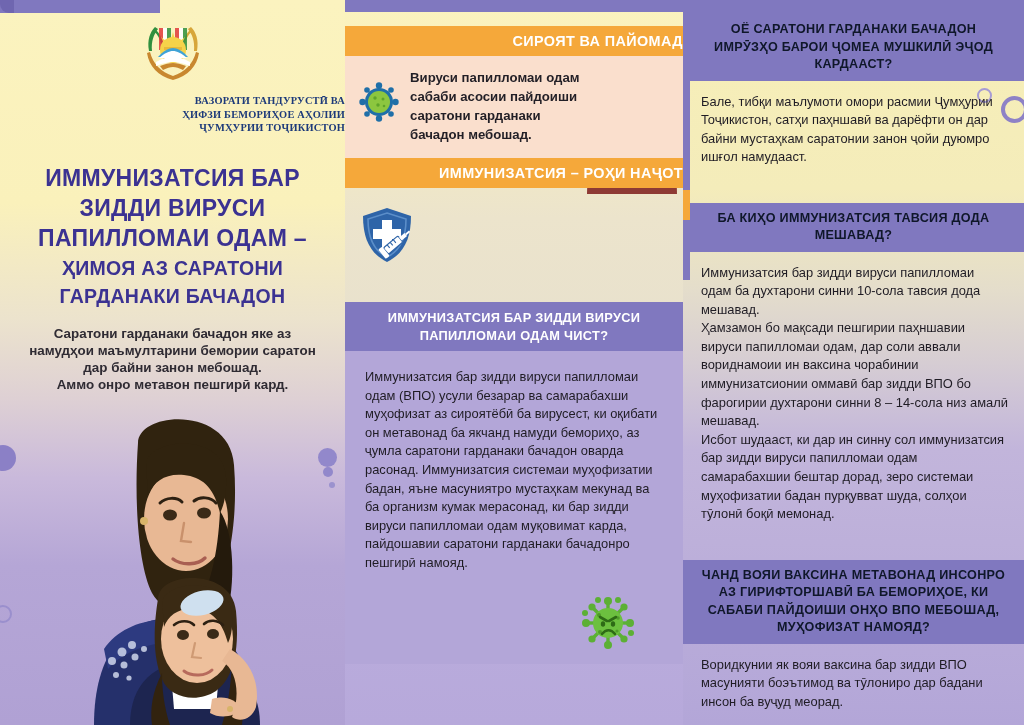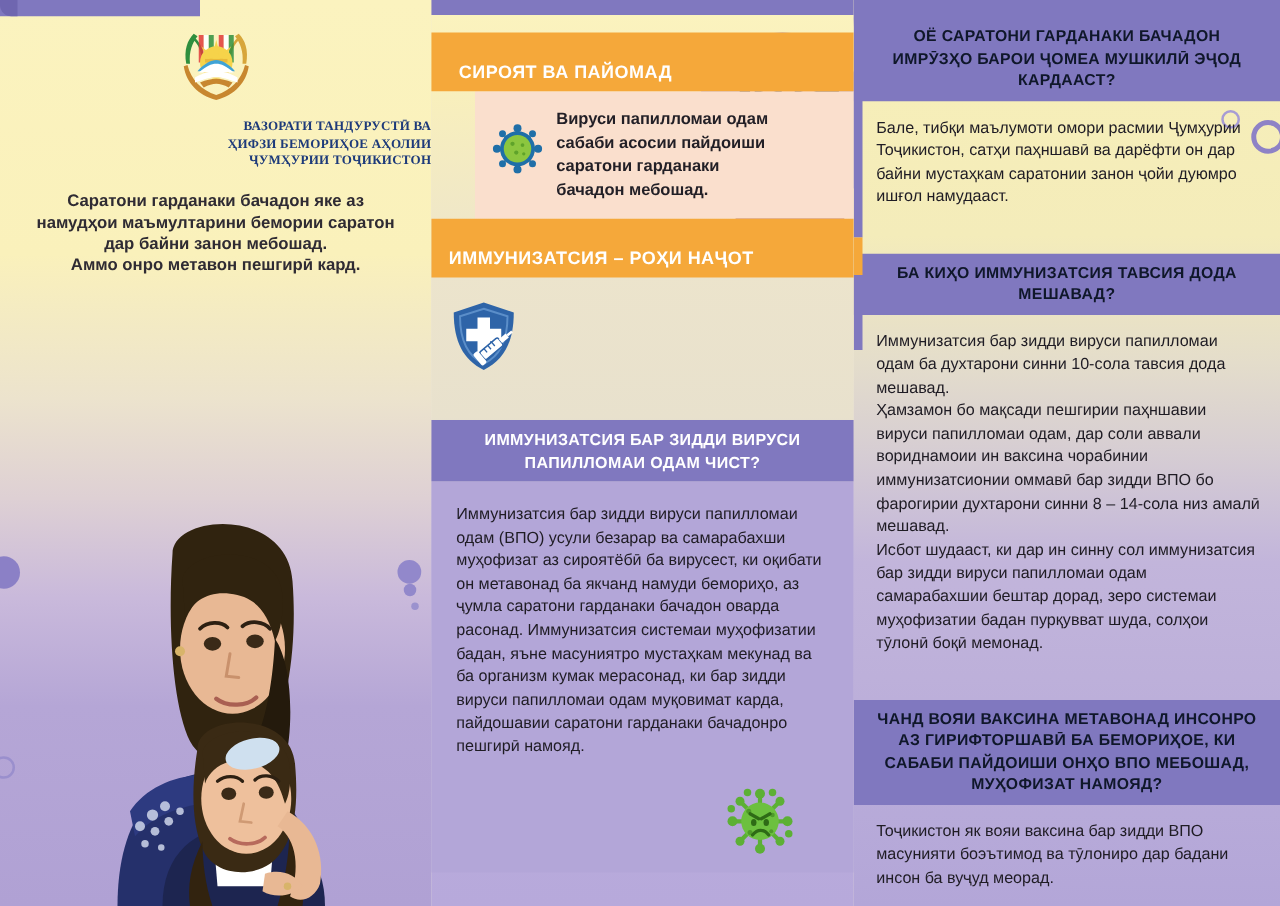--- a/index.html
+++ b/index.html
@@ -43,23 +43,23 @@
   .col-mid{
     position:relative;width:338px;height:725px;flex:0 0 338px;
     background:linear-gradient(180deg,#fbf3bf 0%,#f9f0bb 9%,#ece4cc 30%,
                 #e8e1cd 46%,#cfc4d8 54%,#bdb0dd 62%,#b7a9db 100%);
     overflow:hidden;
   }
   .mid-top-strip{position:absolute;top:0;left:0;right:0;height:12px;background:#8078bf;}
   .blob{position:absolute;border-radius:50%;background:#a79ed6;}
   .bar-orange{
     position:relative;background:#f5a83a;color:#fff;font-weight:bold;
-    font-size:14.4px;letter-spacing:.4px;padding:24px 0 7px 22px;z-index:3;
-  }
-  .panel-peach{background:#fadfcd;padding:12px 14px 14px 14px;position:relative;z-index:2;margin-left:35px;}
+    font-size:14.4px;letter-spacing:.4px;padding:7px 0 7px 22px;z-index:3;text-align:right;
+  }
+  .panel-peach{background:#fadfcd;padding:12px 14px 14px 14px;position:relative;z-index:2;}
   .panel-cream{background:transparent;padding:14px 16px 12px 14px;position:relative;z-index:2;}
   .row-icon{display:flex;align-items:flex-start;gap:11px;}
   .body-txt{color:#221f26;font-weight:bold;font-size:13.2px;line-height:19px;}
   .bar-purple{
     background:#8078bf;color:#fff;font-weight:bold;text-align:center;
     font-size:12.8px;line-height:17.5px;letter-spacing:.3px;padding:7px 12px;
     position:relative;z-index:3;
   }
   .panel-lilac{
     background:#b3a6d8;padding:13px 16px 10px 16px;position:relative;z-index:2;
@@ -120,20 +120,27 @@
           <path d="M20 42 C27 38 32 37 37 37 C42 37 47 38 54 42 L54 46 C46 43 42 42 37 42 C32 42 28 43 20 46 Z" fill="#ffffff"></path>
           <path d="M24 46 C29 44 33 43 37 43 C41 43 45 44 50 46 L47 50 C43 48 40 47 37 47 C34 47 31 48 27 50 Z" fill="#c8872f"></path>
         </g>
       </svg>
     </div>
 
     <div class="ministry-line">ВАЗОРАТИ  ТАНДУРУСТӢ ВА</div>
     <div class="ministry-line">ҲИФЗИ БЕМОРИҲОЕ АҲОЛИИ</div>
     <div class="ministry-line">ҶУМҲУРИИ ТОҶИКИСТОН</div>
 
+    <div class="main-title">
+      <span>ИММУНИЗАТСИЯ БАР</span><br>
+      <span>ЗИДДИ ВИРУСИ</span><br>
+      <span>ПАПИЛЛОМАИ ОДАМ –</span>
+      <span class="sub">ҲИМОЯ АЗ САРАТОНИ</span>
+      <span class="sub">ГАРДАНАКИ БАЧАДОН</span>
+    </div>
 
     <div class="lead" style="white-space:pre-line;">Саратони гарданаки бачадон яке аз намудҳои маъмултарини бемории саратон дар байни занон мебошад.
 Аммо онро метавон пешгирӣ кард.</div>
 
     <div class="dot" style="left:-10px;top:445px;width:26px;height:26px;background:#8b80c6;"></div>
     <div class="dot" style="left:-6px;top:605px;width:14px;height:14px;border:2px solid #9a8fcd;background:transparent;"></div>
     <div class="dot" style="left:318px;top:448px;width:19px;height:19px;background:#9288cb;"></div>
     <div class="dot" style="left:323px;top:467px;width:10px;height:10px;background:#9288cb;"></div>
     <div class="dot" style="left:329px;top:482px;width:6px;height:6px;background:#9b92ce;"></div>
 
@@ -353,21 +360,21 @@
         <p> Ҳамзамон бо мақсади пешгирии паҳншавии вируси папилломаи одам, дар соли аввали вориднамоии ин ваксина чорабинии иммунизатсионии оммавӣ бар зидди ВПО бо фарогирии духтарони синни 8 – 14-сола низ амалӣ мешавад.</p>
         <p>Исбот шудааст, ки дар ин синну сол иммунизатсия бар зидди вируси папилломаи одам самарабахшии бештар дорад, зеро системаи муҳофизатии бадан пурқувват шуда, солҳои тӯлонӣ боқӣ мемонад.</p>
       </div>
     </div>
 
     <div class="spacer"></div>
 
     <div class="r-sec">
       <div class="r-head">ЧАНД ВОЯИ ВАКСИНА МЕТАВОНАД ИНСОНРО АЗ ГИРИФТОРШАВӢ БА БЕМОРИҲОЕ, КИ САБАБИ ПАЙДОИШИ ОНҲО ВПО МЕБОШАД, МУҲОФИЗАТ НАМОЯД?</div>
       <div class="r-body">
-        <p>Тоҷикистон як вояи ваксина бар зидди ВПО масунияти боэътимод ва тӯлониро дар бадани инсон ба вуҷуд меорад.</p>
+        <p>Воридкунии як вояи ваксина бар зидди ВПО масунияти боэътимод ва тӯлониро дар бадани инсон ба вуҷуд меорад.</p>
       </div>
     </div>
 
     <div class="dot" style="left:294px;top:88px;width:11px;height:11px;border:2.4px solid #a79cd4;background:transparent;"></div>
     <div class="dot" style="left:318px;top:96px;width:19px;height:19px;border:4px solid #8e82c6;background:transparent;"></div>
     <div class="dot" style="left:306px;top:612px;width:7px;height:7px;background:#cdc5e6;"></div>
     <div class="dot" style="left:318px;top:614px;width:10px;height:10px;border:2px solid #cdc5e6;background:transparent;"></div>
   </div>
 
 </div>

